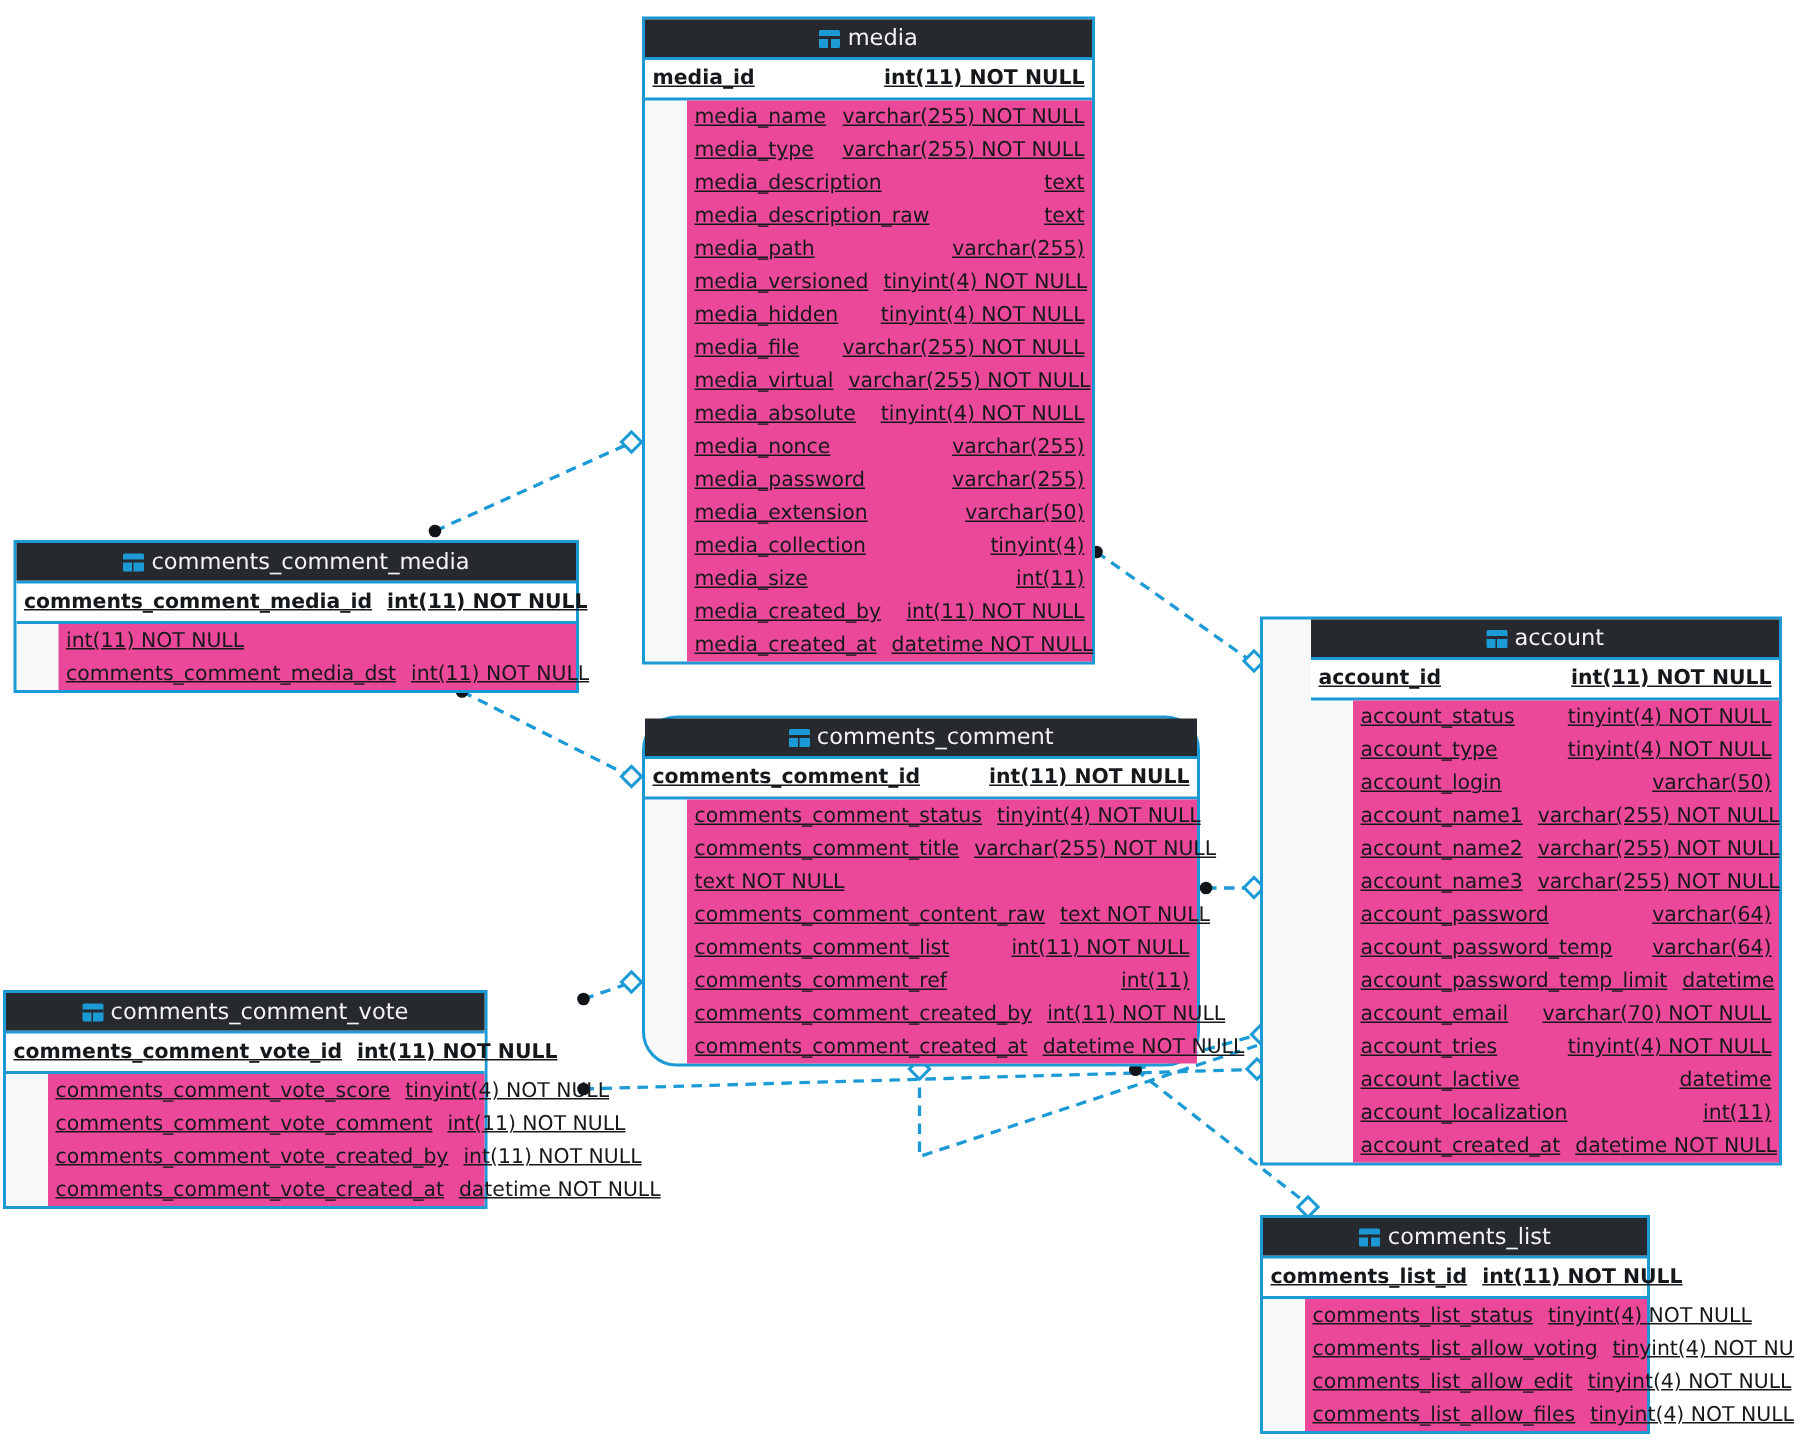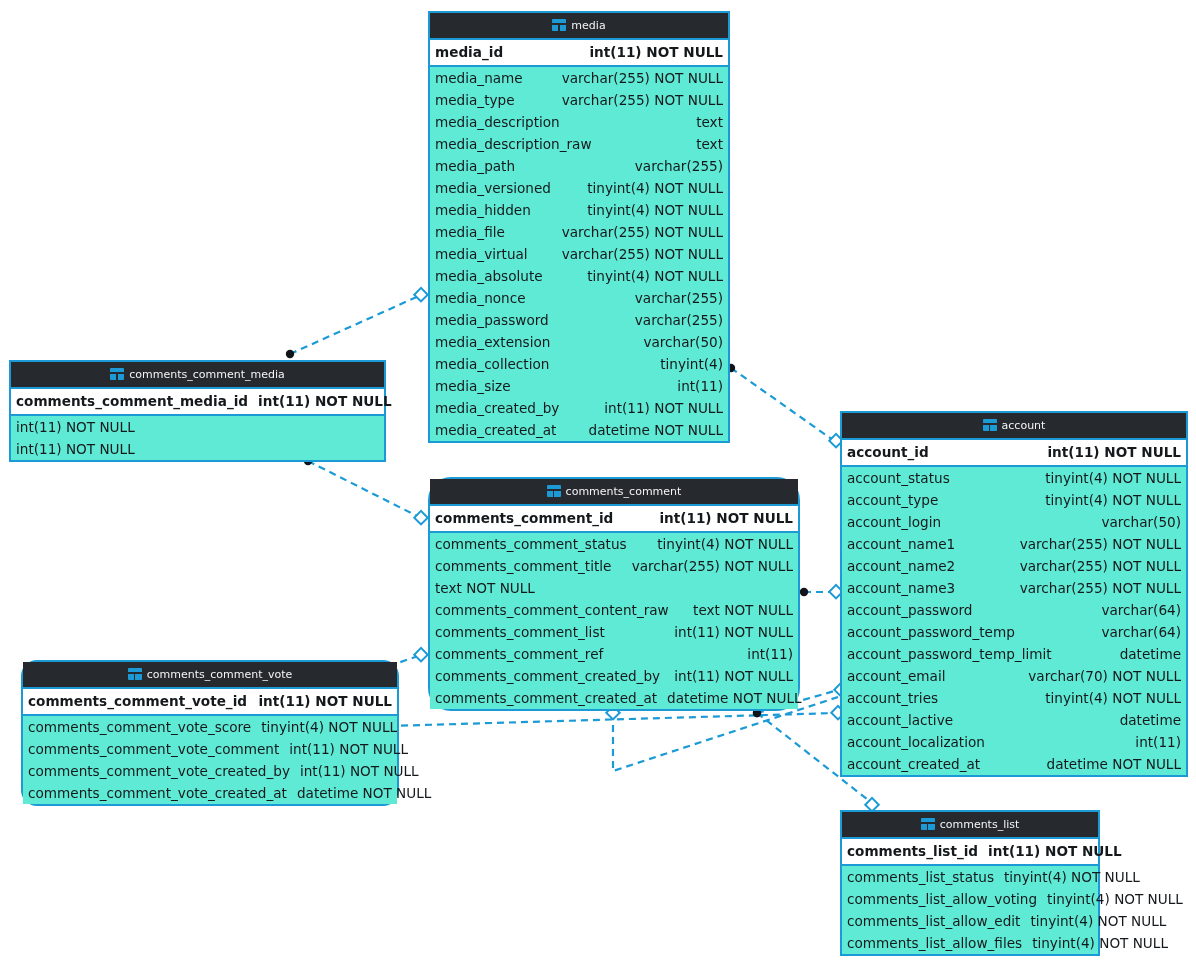--- a/index.html
+++ b/index.html
@@ -42,21 +42,21 @@
     border: 2px solid #1b9ad6;
     box-sizing: border-box;
     box-shadow: 0 0 0 0 rgba(0,0,0,0);
   }
 
   .entity-header {
     background: #26292e;
     color: #f2f4f5;
     height: 25px;
     line-height: 25px;
-    font-size: 11px;
+    font-size: 15px;
     text-align: center;
     white-space: nowrap;
     position: relative;
     box-sizing: border-box;
   }
   .entity-header .tbl-icon {
     display: inline-block;
     vertical-align: -2px;
     width: 14px;
     height: 12px;
@@ -81,44 +81,45 @@
     width: 1.5px;
     background: #26292e;
   }
 
   .pk-row {
     border-top: 2px solid #1b9ad6;
     border-bottom: 2px solid #1b9ad6;
     background: #ffffff;
   }
 
-  .fields { background: #5eead4; }
+  .fields { background: #ec4899; margin-left: 28px; }
 
   .row {
     display: flex;
     align-items: center;
     justify-content: space-between;
     height: 22px;
     line-height: 22px;
     padding: 0 5px;
     font-size: 13.6px;
     color: #16191c;
     white-space: nowrap;
     box-sizing: border-box;
+    text-decoration: underline;
   }
   .pk-row .row { font-weight: bold; height: 25px; line-height: 25px; }
   .row .fname { text-align: left; padding-right: 10px; }
   .row .ftype { text-align: center; }
 
   
   #t-media               { left: 428px;  top: 11px;  width: 302px; }
   #t-comments_comment_media { left: 9px; top: 360px; width: 377px; }
   #t-comments_comment    { left: 428px;  top: 477px; width: 372px; border-radius: 23px; }
-  #t-account             { left: 840px;  top: 411px; width: 348px; }
-  #t-comments_comment_vote  { left: 21px; top: 660px; width: 378px; border-radius: 16px; }
+  #t-account             { left: 840px;  top: 411px; width: 348px; padding-left: 32px; }
+  #t-comments_comment_vote  { left: 2px; top: 660px; width: 323px; }
   #t-comments_list       { left: 840px;  top: 810px; width: 260px; }
 </style>
 </head>
 <body>
 
 <div id="canvas">
 
   <svg id="edges" viewBox="0 0 1196 967" width="1196" height="967">
 
     <g>
@@ -265,20 +266,21 @@
       <div class="row">
         <span class="fname">comments_comment_media_id</span>
         <span class="ftype">int(11) NOT NULL</span>
       </div>
     </div>
     <div class="fields">
       <div class="row">
           <span class="ftype">int(11) NOT NULL</span>
         </div>
       <div class="row">
+          <span class="fname">comments_comment_media_dst</span>
           <span class="ftype">int(11) NOT NULL</span>
         </div>
     </div>
   </div>
 
   <div class="entity" id="t-comments_comment">
     <div class="entity-header">
       <span class="tbl-icon"></span><span>comments_comment</span>
     </div>
     <div class="pk-row">

